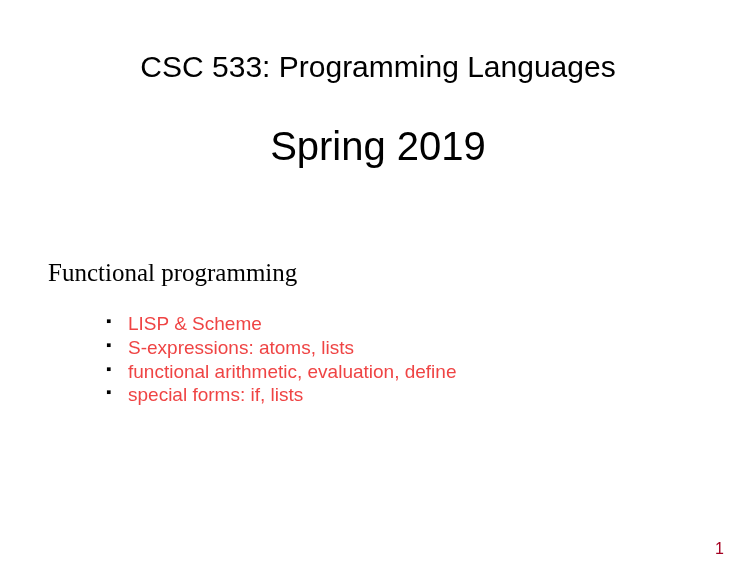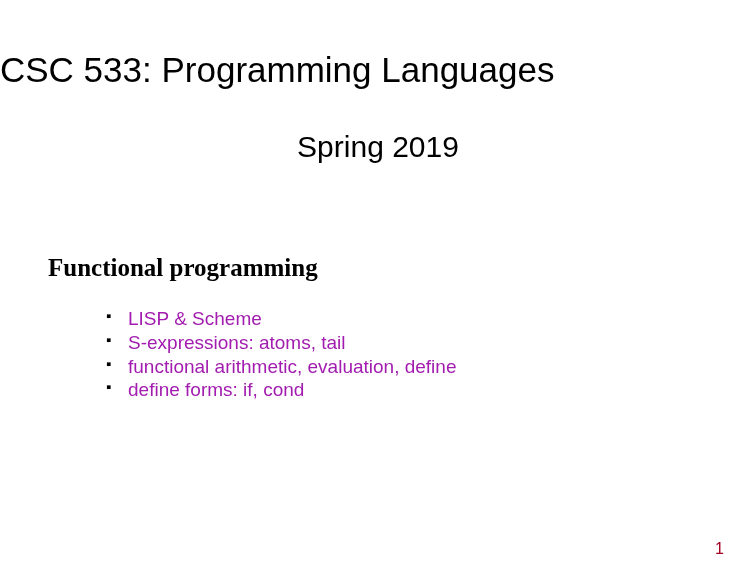--- a/index.html
+++ b/index.html
@@ -8,48 +8,49 @@
     box-sizing: border-box;
   }
   body {
     width: 756px;
     height: 576px;
     background: #ffffff;
     font-family: Arial, Helvetica, sans-serif;
     position: relative;
   }
   .title {
-    font-size: 35px;
+    text-align: center;
+    font-size: 30px;
     font-weight: normal;
     padding-top: 50px;
   }
   .subtitle {
     text-align: center;
-    font-size: 30px;
+    font-size: 40px;
     font-weight: normal;
     padding-top: 40px;
   }
   .section-heading {
     font-family: "Times New Roman", Times, serif;
     font-size: 25px;
-    font-weight: bold;
+    font-weight: normal;
     padding-left: 48px;
     padding-top: 90px;
     color: #000;
   }
   .bullet-list {
     list-style: none;
     padding-left: 106px;
     padding-top: 25px;
     padding-right: 50px;
   }
   .bullet-list li {
     font-size: 19px;
     line-height: 1.25;
-    color: #a21caf;
+    color: #ef4444;
     position: relative;
     padding-left: 22px;
   }
   .bullet-list li::before {
     content: "▪";
     position: absolute;
     left: 0;
     top: 0;
     font-size: 15px;
     color: #000;
@@ -65,18 +66,18 @@
 </style>
 </head>
 <body>
 
 <h1 class="title">CSC 533: Programming Languages</h1>
 <h2 class="subtitle">Spring 2019</h2>
 <h3 class="section-heading">Functional programming</h3>
 
 <ul class="bullet-list">
   <li>LISP &amp; Scheme</li>
-  <li>S-expressions:  atoms, tail</li>
+  <li>S-expressions:  atoms, lists</li>
   <li>functional arithmetic, evaluation, define</li>
-  <li>define forms: if, cond</li>
+  <li>special forms: if, lists</li>
 </ul>
 
 <div class="page-number">1</div>
 
 </body></html>

